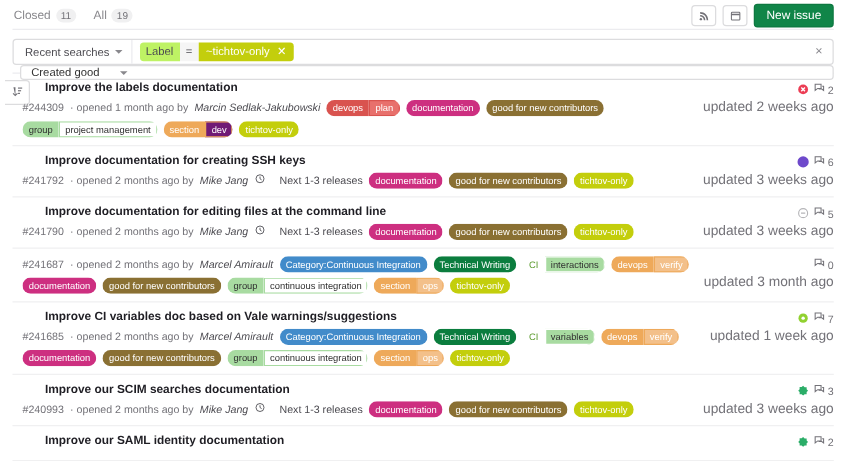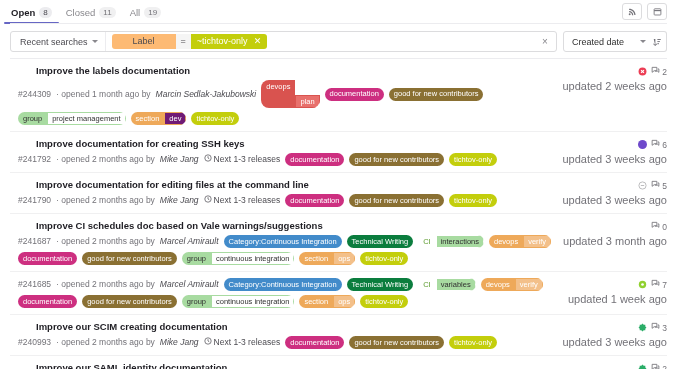--- a/index.html
+++ b/index.html
@@ -55,20 +55,21 @@
   .tabs-rule {
     position: absolute; left: 10px; right: 8px; top: 23px;
     height: 1px; background: #ececef;
   }
 
   
   .filterwrap { padding: 7px 8px 0 10px; }
   .filterbar {
     display: flex; align-items: stretch;
     height: 21px;
+    flex-direction: column;
   }
   .searchbox {
     flex: 1; display: flex; align-items: center;
     border: 1px solid #dcdcde; border-radius: 3px; background: #fff;
     padding: 0 2px 0 0; min-width: 0; position: relative;
   }
   .recent {
     display: flex; align-items: center; gap: 4px;
     font-size: 9px; color: #4c4b51; padding: 0 7px 0 9px;
     border-right: 1px solid #ececef; height: 100%; cursor: pointer;
@@ -77,22 +78,22 @@
   .caret {
     width: 0; height: 0; border-left: 3px solid transparent;
     border-right: 3px solid transparent; border-top: 3.5px solid #89888d;
     display: inline-block;
   }
   .token {
     display: flex; align-items: center; height: 100%;
     margin-left: 6px; gap: 0;
   }
   .tk-key {
-    font-size: 9px; color: #4c4b51; background: #fdba74;
-    padding: 2px 21px; border-radius: 3px 0 0 3px; line-height: 11px;
+    font-size: 9px; color: #4c4b51; background: #bef264;
+    padding: 2px 5px; border-radius: 3px 0 0 3px; line-height: 11px;
   }
   .tk-op {
     font-size: 9px; color: #4c4b51; background: #f5f5f5;
     padding: 2px 5px; line-height: 11px;
   }
   .tk-val {
     display: flex; align-items: center; gap: 6px;
     font-size: 9px; color: #fff; background: #c3ce0c;
     padding: 2px 6px; border-radius: 0 3px 3px 0; line-height: 11px;
     cursor: pointer;
@@ -126,21 +127,21 @@
     font-size: 9.5px; font-weight: bold; color: #1f1e24;
     line-height: 12px; margin-bottom: 3px; cursor: pointer; padding-left: 18px;
   }
   .row-meta {
     display: flex; align-items: center; flex-wrap: wrap;
     gap: 4px 5px; font-size: 8.5px; color: #737278; line-height: 11px;
   }
   .row-meta .txt { white-space: nowrap; }
   .row-meta .author { color: #4c4b51; font-style: italic; }
   .milestone {
-    display: inline-flex; align-items: flex-start; gap: 2px;
+    display: inline-flex; align-items: flex-start; gap: 12px;
     color: #4c4b51; white-space: nowrap; cursor: pointer;
   }
   .lbl {
     display: inline-flex; align-items: stretch;
     border-radius: 8px; overflow: hidden; font-size: 7.5px;
     line-height: 10px; cursor: pointer; white-space: nowrap;
   }
   .lbl span { padding: 1.5px 5px; }
   .lbl .k { font-weight: normal; }
   .lbl .v { }
@@ -161,24 +162,20 @@
   .cmt { display: inline-flex; align-items: center; gap: 2px; cursor: pointer; }
   .updated { font-size: 11px; color: #737278; white-space: nowrap; }
 </style>
 </head>
 <body>
 
 <div class="app">
 
   <div class="topbar">
     <div class="tabs" id="tabs">
-        <div class="tab active">
-          <span>Open</span>
-          <span class="cnt">8</span>
-        </div>
         <div class="tab">
           <span>Closed</span>
           <span class="cnt">11</span>
         </div>
         <div class="tab">
           <span>All</span>
           <span class="cnt">19</span>
         </div>
       </div>
     <div class="topbar-actions">
@@ -192,20 +189,21 @@
         </span>
       </div>
       <div class="icon-btn">
         <span>
           <svg width="9" height="9" viewBox="0 0 16 16" fill="none" stroke="#737278" stroke-width="1.5">
             <rect x="2" y="3.2" width="12" height="11" rx="1.2"></rect>
             <path d="M2 6.4h12" stroke-width="2"></path>
           </svg>
         </span>
       </div>
+      <div class="new-issue">New issue</div>
     </div>
     <div class="tabs-rule"></div>
   </div>
 
   <div class="filterwrap">
     <div class="filterbar">
       <div class="searchbox">
         <div class="recent">
           <span>Recent searches</span>
           <span class="caret"></span>
@@ -214,21 +212,21 @@
           <span class="tk-key">Label</span>
           <span class="tk-op">=</span>
           <span class="tk-val">
             <span>~tichtov-only</span>
             <span class="tk-x">✕</span>
           </span>
         </div>
         <span class="clear-x">×</span>
       </div>
       <div class="sortsel">
-        <span>Created date</span>
+        <span>Created good</span>
         <span class="caret"></span>
       </div>
       <div class="sortdir">
         <span>
           <svg width="10" height="10" viewBox="0 0 16 16" fill="#737278">
             <path d="M3.2 3h2.6v9.2l2-2 1 1-3.3 3.3-3.3-3.3 1-1 2 2z" transform="translate(-0.4,0)"></path>
             <rect x="8.6" y="3.2" width="5.4" height="1.5"></rect>
             <rect x="8.6" y="6.6" width="4" height="1.5"></rect>
             <rect x="8.6" y="10" width="2.6" height="1.5"></rect>
           </svg>
@@ -240,21 +238,21 @@
   <div class="list" id="list">
       <div class="row">
         <div class="row-main">
           <div class="row-title">Improve the labels documentation</div>
           <div class="row-meta">
             <span class="txt">#244309</span>
             <span class="txt">· opened 1 month ago by</span>
             <span class="txt author">Marcin Sedlak-Jakubowski</span>
             <span class="lbl">
               <span class="k" style="background: rgb(217, 83, 79); color: rgb(255, 255, 255);">devops</span>
-              <span class="v" style="background: rgb(232, 112, 108); color: rgb(255, 255, 255); box-shadow: rgb(217, 83, 79) 0px 0px 0px 1px inset; margin-top: 15px;">plan</span>
+              <span class="v" style="background: rgb(232, 112, 108); color: rgb(255, 255, 255); box-shadow: rgb(217, 83, 79) 0px 0px 0px 1px inset;">plan</span>
             </span>
             <span class="lbl">
               <span class="v" style="background: rgb(205, 47, 128); color: rgb(255, 255, 255);">documentation</span>
             </span>
             <span class="lbl">
               <span class="v" style="background: rgb(138, 112, 51); color: rgb(255, 255, 255);">good for new contributors</span>
             </span>
             <span class="lbl">
               <span class="k" style="background: rgb(168, 219, 161); color: rgb(48, 48, 48);">group</span>
               <span class="v" style="background: rgb(255, 255, 255); color: rgb(48, 48, 48); box-shadow: rgb(168, 219, 161) 0px 0px 0px 1px inset;">project management</span>
@@ -365,21 +363,20 @@
                   <path d="M12 5.2h2v6l-2.6-2H7"></path>
                 </svg></span>
               <span>5</span>
             </span>
           </div>
           <div class="updated">updated 3 weeks ago</div>
         </div>
       </div>
       <div class="row">
         <div class="row-main">
-          <div class="row-title">Improve CI schedules doc based on Vale warnings/suggestions</div>
           <div class="row-meta">
             <span class="txt">#241687</span>
             <span class="txt">· opened 2 months ago by</span>
             <span class="txt author">Marcel Amirault</span>
             <span class="lbl">
               <span class="v" style="background: rgb(66, 139, 202); color: rgb(255, 255, 255);">Category:Continuous Integration</span>
             </span>
             <span class="lbl">
               <span class="v" style="background: rgb(11, 125, 62); color: rgb(255, 255, 255);">Technical Writing</span>
             </span>
@@ -418,20 +415,21 @@
                   <path d="M12 5.2h2v6l-2.6-2H7"></path>
                 </svg></span>
               <span>0</span>
             </span>
           </div>
           <div class="updated">updated 3 month ago</div>
         </div>
       </div>
       <div class="row">
         <div class="row-main">
+          <div class="row-title">Improve CI variables doc based on Vale warnings/suggestions</div>
           <div class="row-meta">
             <span class="txt">#241685</span>
             <span class="txt">· opened 2 months ago by</span>
             <span class="txt author">Marcel Amirault</span>
             <span class="lbl">
               <span class="v" style="background: rgb(66, 139, 202); color: rgb(255, 255, 255);">Category:Continuous Integration</span>
             </span>
             <span class="lbl">
               <span class="v" style="background: rgb(11, 125, 62); color: rgb(255, 255, 255);">Technical Writing</span>
             </span>
@@ -476,21 +474,21 @@
                   <path d="M12 5.2h2v6l-2.6-2H7"></path>
                 </svg></span>
               <span>7</span>
             </span>
           </div>
           <div class="updated">updated 1 week ago</div>
         </div>
       </div>
       <div class="row">
         <div class="row-main">
-          <div class="row-title">Improve our SCIM creating documentation</div>
+          <div class="row-title">Improve our SCIM searches documentation</div>
           <div class="row-meta">
             <span class="txt">#240993</span>
             <span class="txt">· opened 2 months ago by</span>
             <span class="txt author">Mike Jang</span>
             <span class="milestone">
               <span><svg width="8" height="8" viewBox="0 0 16 16" fill="none" stroke="#4c4b51" stroke-width="1.4">
                   <circle cx="8" cy="8" r="6.4"></circle>
                   <path d="M8 4.4V8l2.6 1.8"></path>
                 </svg></span>
               <span>Next 1-3 releases</span>

